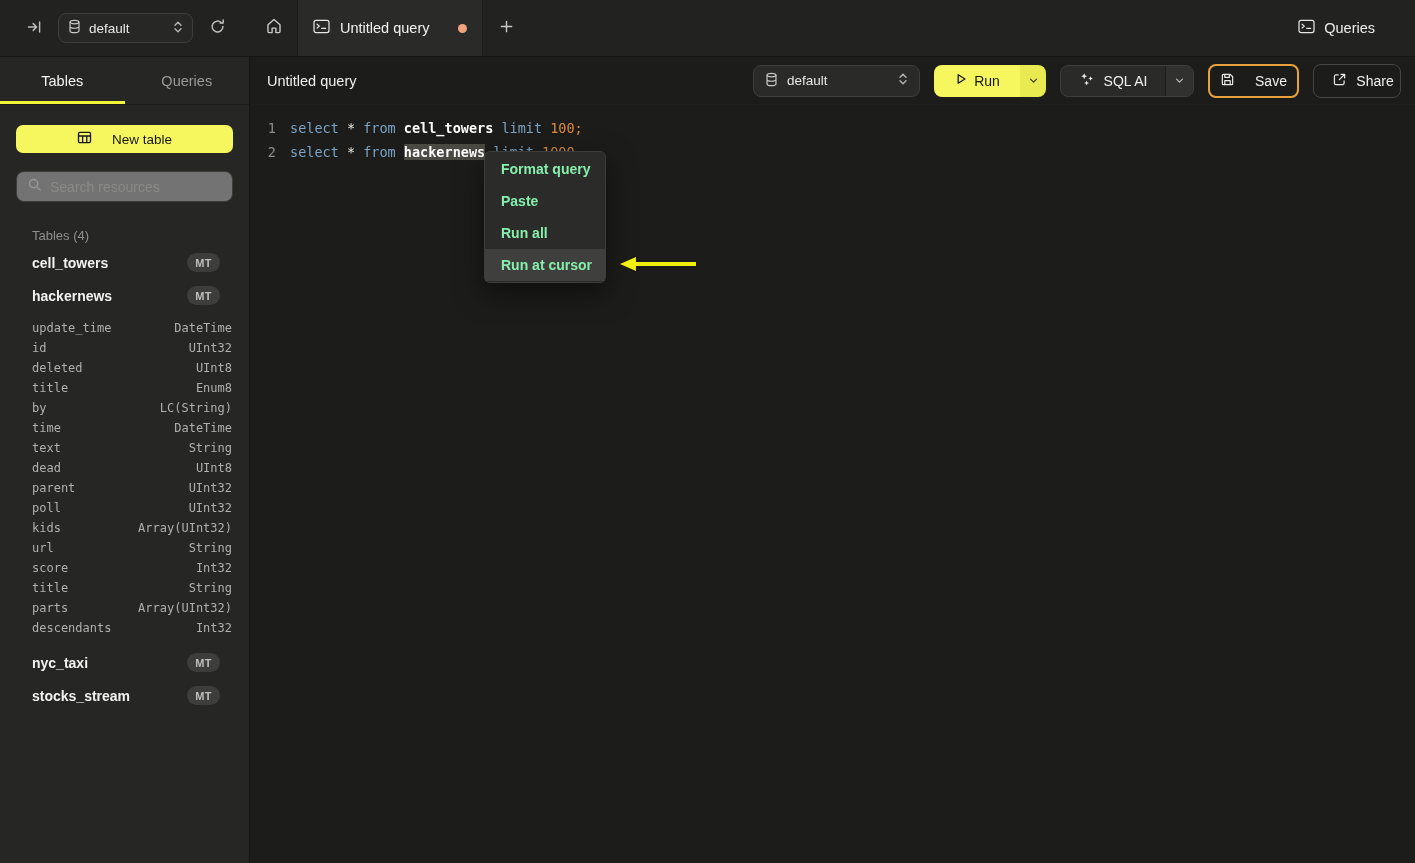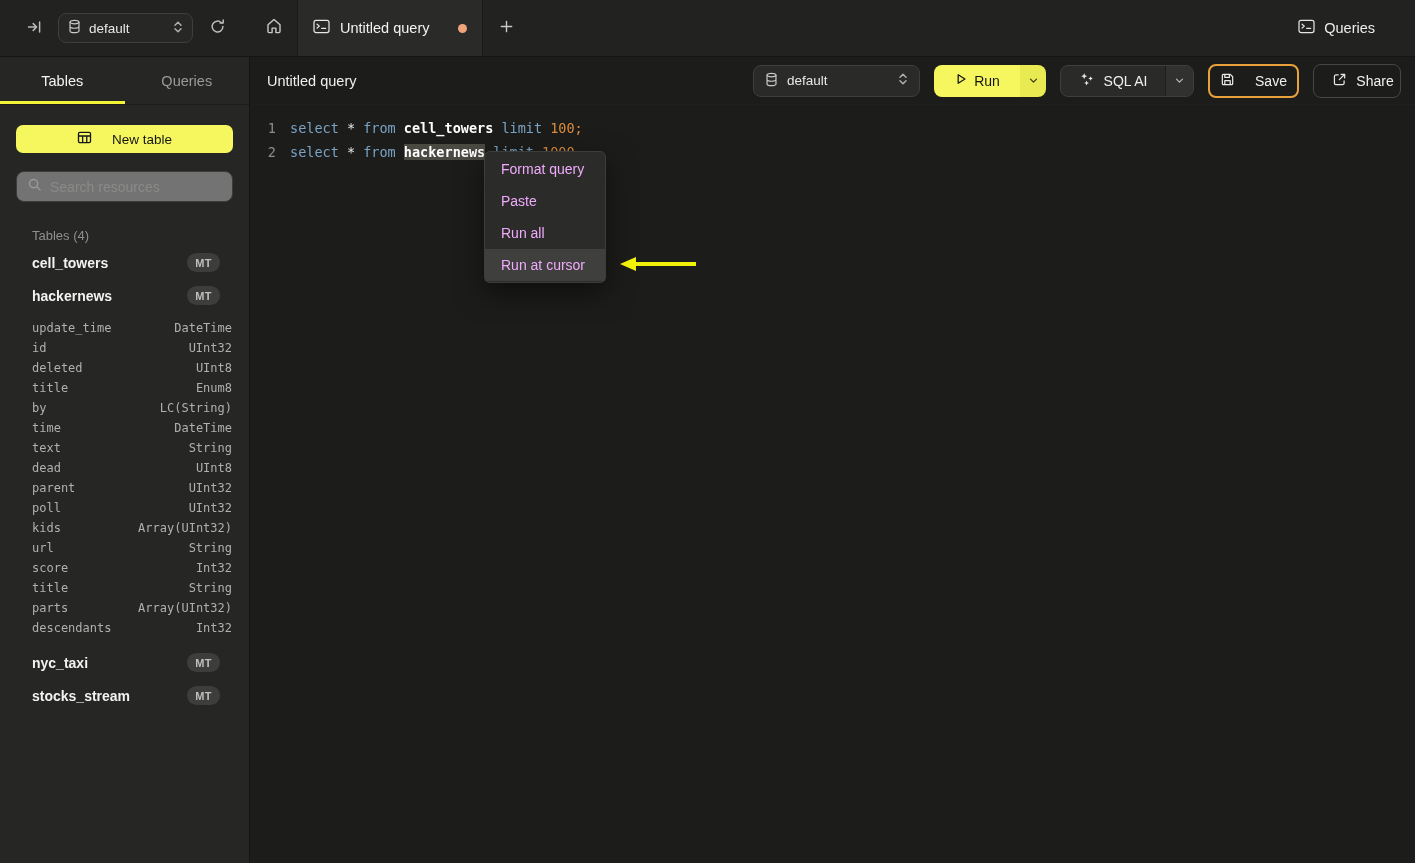--- a/index.html
+++ b/index.html
@@ -99,22 +99,22 @@
   .code { margin-left:14px; }
   .tk-kw { color:#7ba3c5; }
   .tk-pl { color:#e6e6e4; }
   .tk-tbl { color:#ffffff; font-weight:700; }
   .tk-num { color:#de8c3f; }
   .tk-sel { background:#4a4a42; }
 
   
   .context-menu { position:absolute; left:234px; top:46px; width:122px; background:#2b2b29;
     border:1px solid #3d3d3b; border-radius:6px; padding:1px 0; box-shadow:0 10px 28px rgba(0,0,0,.5); }
-  .menu-item { height:32px; line-height:32px; padding-left:16px; color:#f0abfc; font-size:14px;
-    cursor:pointer; white-space:nowrap; }
+  .menu-item { height:32px; line-height:32px; padding-left:16px; color:#86efac; font-size:14px;
+    cursor:pointer; white-space:nowrap;font-weight:bold; }
   .menu-item.highlighted { background:#3f3f3d; }
 
   
   .annotation-arrow { position:absolute; left:368px; top:149px; }
 </style>
 </head>
 <body>
 
 <div class="topbar">
   <div class="topbar-left">

